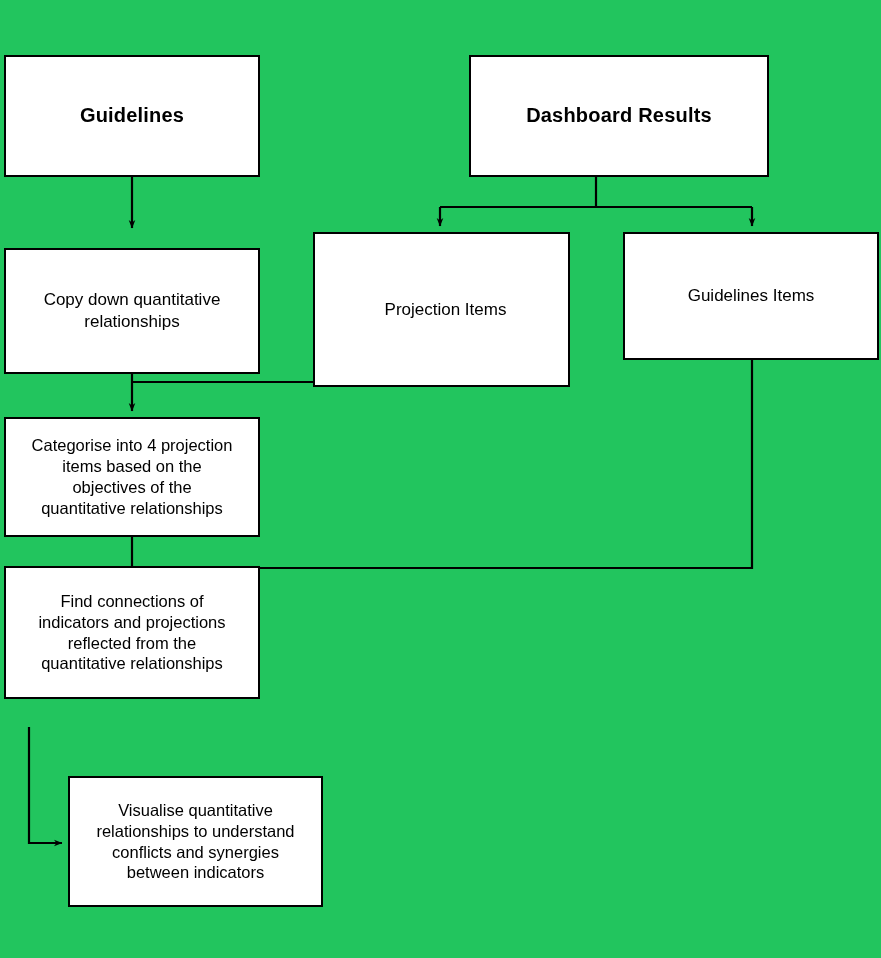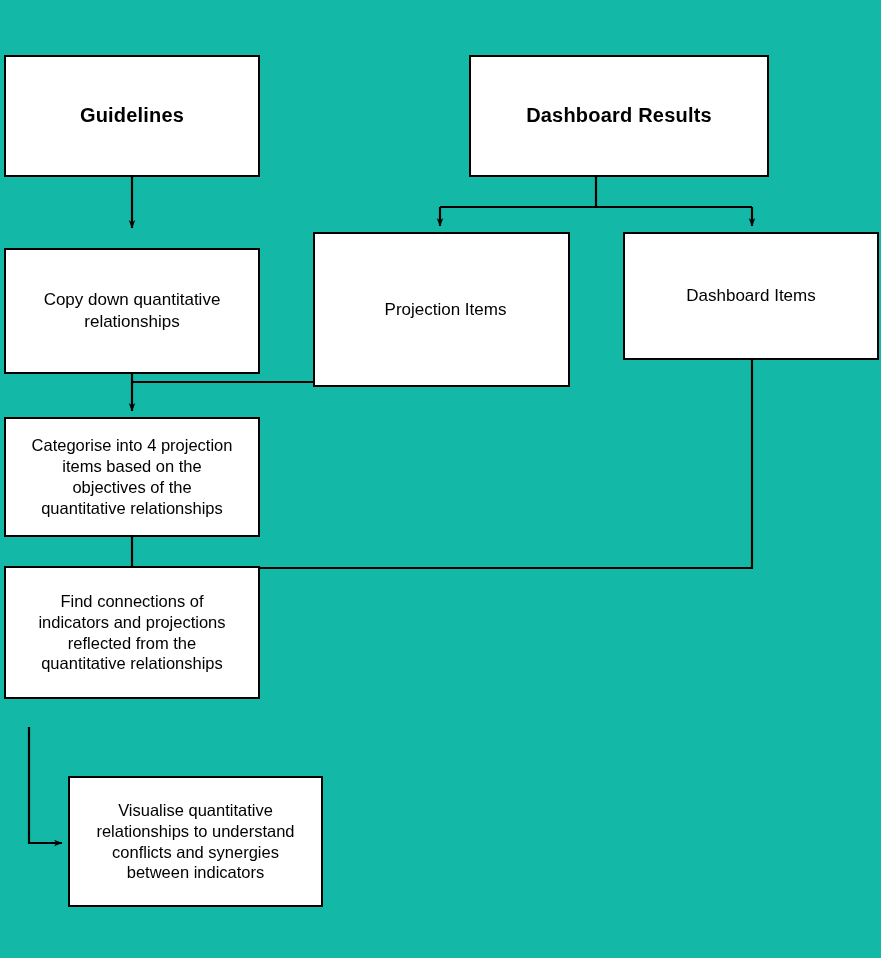--- a/index.html
+++ b/index.html
@@ -7,21 +7,21 @@
     padding: 0;
     background: #ffffff;
   }
   body {
     font-family: "Liberation Sans", sans-serif;
   }
   #canvas {
     position: relative;
     width: 881px;
     height: 958px;
-    background: #14b8a6;
+    background: #22c55e;
     overflow: hidden;
   }
   .flow-svg {
     position: absolute;
     left: 0;
     top: 0;
     width: 881px;
     height: 958px;
   }
   .node {
@@ -110,21 +110,21 @@
   <div class="node plain" id="node-copy-down">
     <span class="node-label">Copy down quantitative
 relationships</span>
   </div>
 
   <div class="node plain" id="node-projection-items">
     <span class="node-label">Projection Items</span>
   </div>
 
   <div class="node plain" id="node-indicator-items">
-    <span class="node-label">Dashboard Items</span>
+    <span class="node-label">Guidelines Items</span>
   </div>
 
   <div class="node plain wide-text" id="node-categorise">
     <span class="node-label">Categorise into 4 projection
 items based on the
 objectives of the
 quantitative relationships</span>
   </div>
 
   <div class="node plain wide-text" id="node-find-connections">

